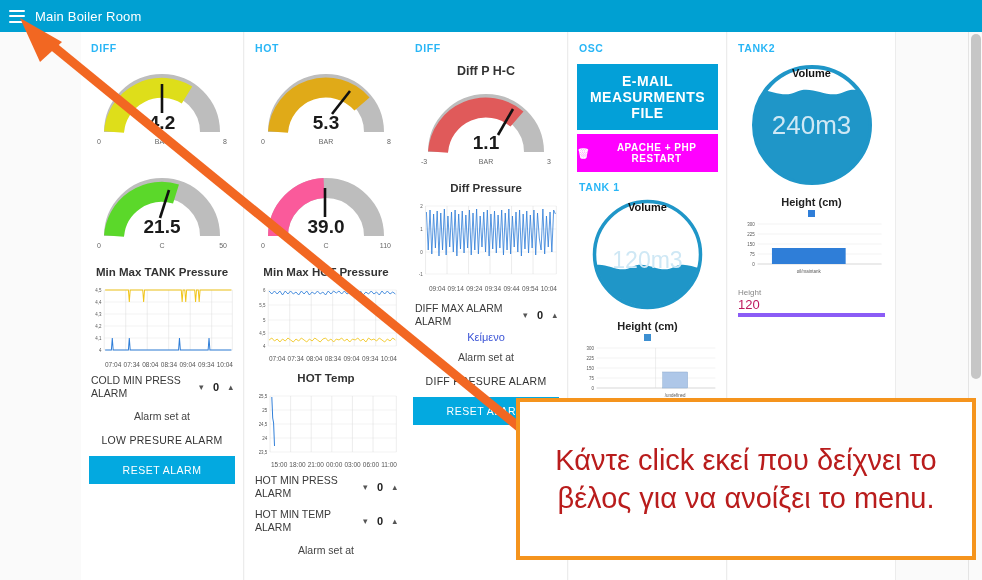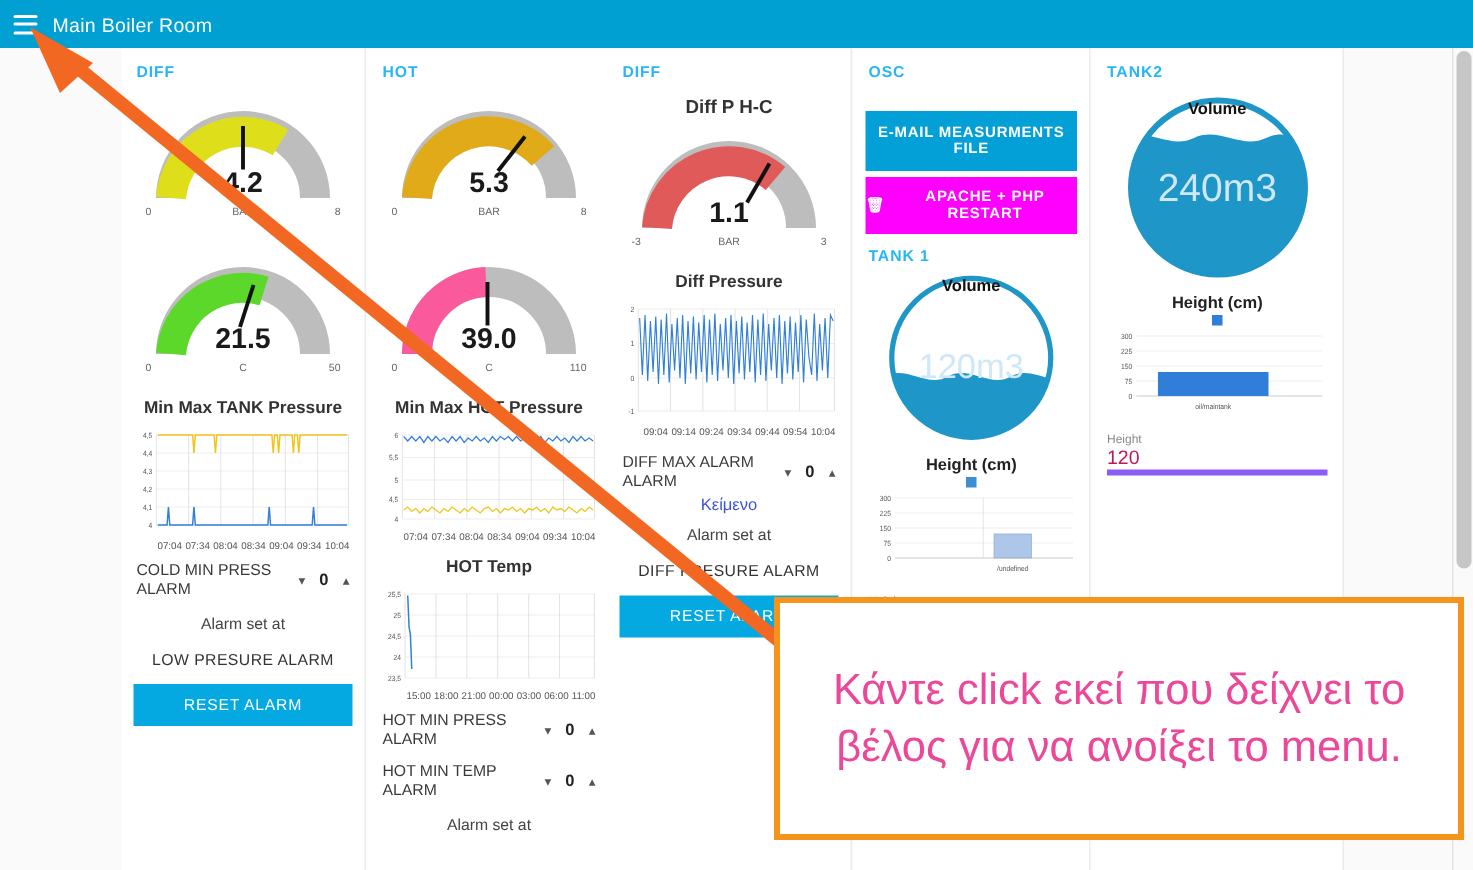--- a/index.html
+++ b/index.html
@@ -67,22 +67,22 @@
 
   .centered { text-align:center; font-size:10.5px; color:#444; padding:8px 0 4px; }
   .alarmname { text-align:center; font-size:10.5px; color:#333;
     letter-spacing:.3px; padding:8px 0 8px; }
   .keimeno { text-align:center; font-size:11px; color:#3b54d6; padding:1px 0 0 0; }
 
   .btn { display:block; width:100%; border:none; cursor:pointer;
     font-family:inherit; letter-spacing:.5px; }
   .btn-reset { background:#03a9e0; color:#fff; font-size:10.5px;
     padding:8px 0; margin-top:2px; }
-  .btn-email { background:#03a0d8; color:#fff; font-size:10px; font-weight:bold;
-    padding:9px 0; margin:16px 0 4px 0; }
+  .btn-email { background:#03a0d8; color:#fff; font-size:14px; font-weight:bold;
+    padding:9px 0; margin:6px 0 4px 0; }
   .btn-apache { background:#ff00ff; color:#fff; font-size:10px; font-weight:bold;
     padding:8px 0; display:flex; align-items:center; justify-content:center; gap:5px; }
 
   
   .tanklabel { text-align:center; font-size:11px; font-weight:bold; color:#222;
     margin-top:8px; }
   .tankwrap { position:relative; margin:0 auto; }
   .tanktxt { position:absolute; left:0; right:0; text-align:center;
     color:#cfe8f5; font-weight:normal; }
   .volcap { position:absolute; left:0; right:0; text-align:center;
@@ -102,21 +102,21 @@
   #scrollthumb { position:absolute; top:2px; left:2px; width:10px; height:345px;
     background:#c6c6c6; border-radius:5px; }
 
   
   #arrow { position:absolute; left:0; top:0; width:982px; height:580px;
     pointer-events:none; z-index:50; }
   #callout {
     position:absolute; left:516px; top:398px; width:460px; height:162px;
     border:4px solid #f5941d; background:#fff; z-index:51;
     display:flex; align-items:center; justify-content:center;
-    text-align:center; color:#ec4899; font-size:29px; line-height:38px;
+    text-align:center; color:#b91c1c; font-size:29px; line-height:38px;
     padding:4px 10px;
   }
 </style>
 </head>
 <body>
 
 <div id="appbar">
   <div id="hamburger">
     <i></i>
       <i></i>

